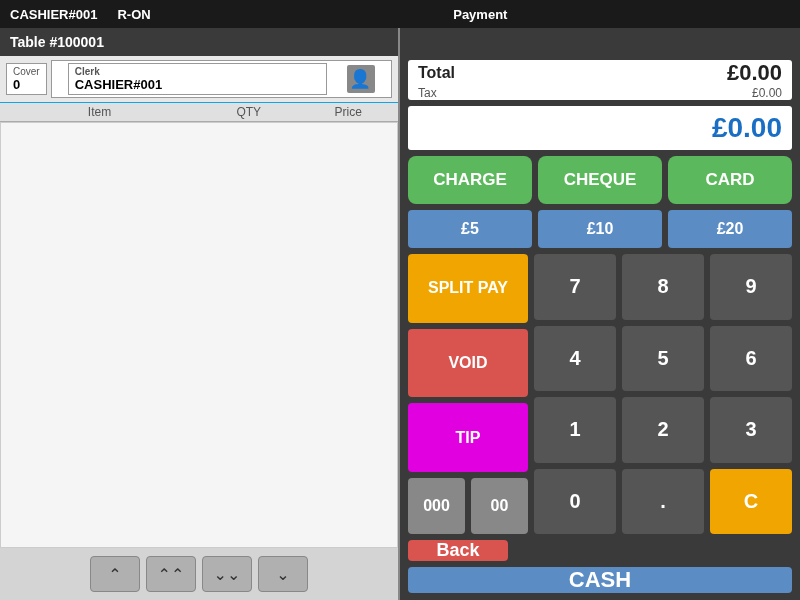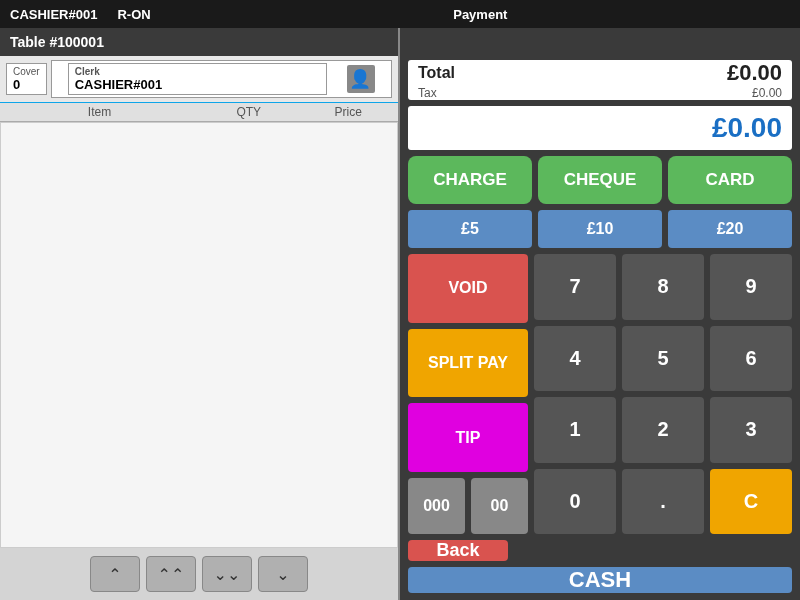--- a/index.html
+++ b/index.html
@@ -383,22 +383,22 @@
     </div>
 
     <div id="quick-amounts">
       <button class="quick-btn">£5</button>
       <button class="quick-btn">£10</button>
       <button class="quick-btn">£20</button>
     </div>
 
     <div id="keypad">
       <div id="left-keys">
+        <button class="special-btn btn-split">SPLIT PAY</button>
         <button class="special-btn btn-void">VOID</button>
-        <button class="special-btn btn-split">SPLIT PAY</button>
         <button class="special-btn btn-tip">TIP</button>
         <div class="bottom-left-row">
           <button class="special-btn btn-000" style="flex:1;">000</button>
           <button class="special-btn btn-00" style="flex:1;">00</button>
         </div>
       </div>
 
       <div id="right-keys">
         <div class="num-row">
           <button class="num-btn">7</button>

